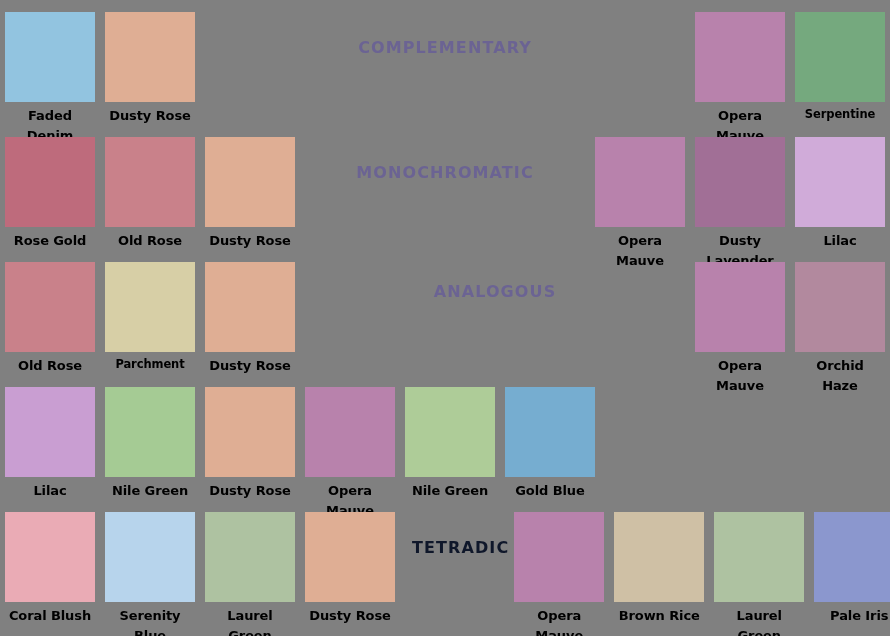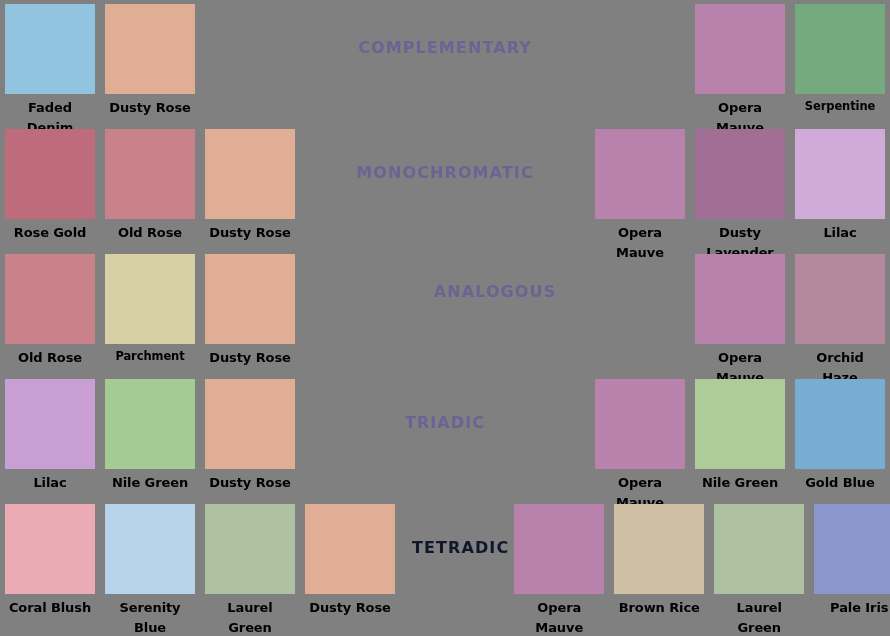--- a/index.html
+++ b/index.html
@@ -13,21 +13,21 @@
   #board{position:relative;width:890px;height:636px;}
 
   .row{position:absolute;left:0;width:890px;display:flex;align-items:flex-start;}
 
   .side{display:flex;align-items:flex-start;}
   .side-left{justify-content:flex-end;}
   .side-right{justify-content:flex-end;}
 
   .cell{
     width:90px;
-    margin:4px 5px;
+    margin:12px 5px;
     display:flex;
     flex-direction:column;
     align-items:center;
   }
   .swatch{
     width:90px;height:90px;
     display:block;
   }
   .cell-label{
     margin-top:4px;
@@ -151,21 +151,20 @@
         </div>
         <div class="cell">
           <div class="swatch" title="#a5cb94" style="background: rgb(165, 203, 148);"></div>
           <div class="cell-label">Nile Green</div>
         </div>
         <div class="cell">
           <div class="swatch" title="#dfae94" style="background: rgb(223, 174, 148);"></div>
           <div class="cell-label">Dusty Rose</div>
         </div>
       </div>
-      <div class="scheme-label" style="color: rgb(107, 99, 147); margin-top: 38px;">TRIADIC</div>
       <div class="side side-right">
         <div class="cell">
           <div class="swatch" title="#b882ac" style="background: rgb(184, 130, 172);"></div>
           <div class="cell-label">Opera
 Mauve</div>
         </div>
         <div class="cell">
           <div class="swatch" title="#aecc98" style="background: rgb(174, 204, 152);"></div>
           <div class="cell-label">Nile Green</div>
         </div>

